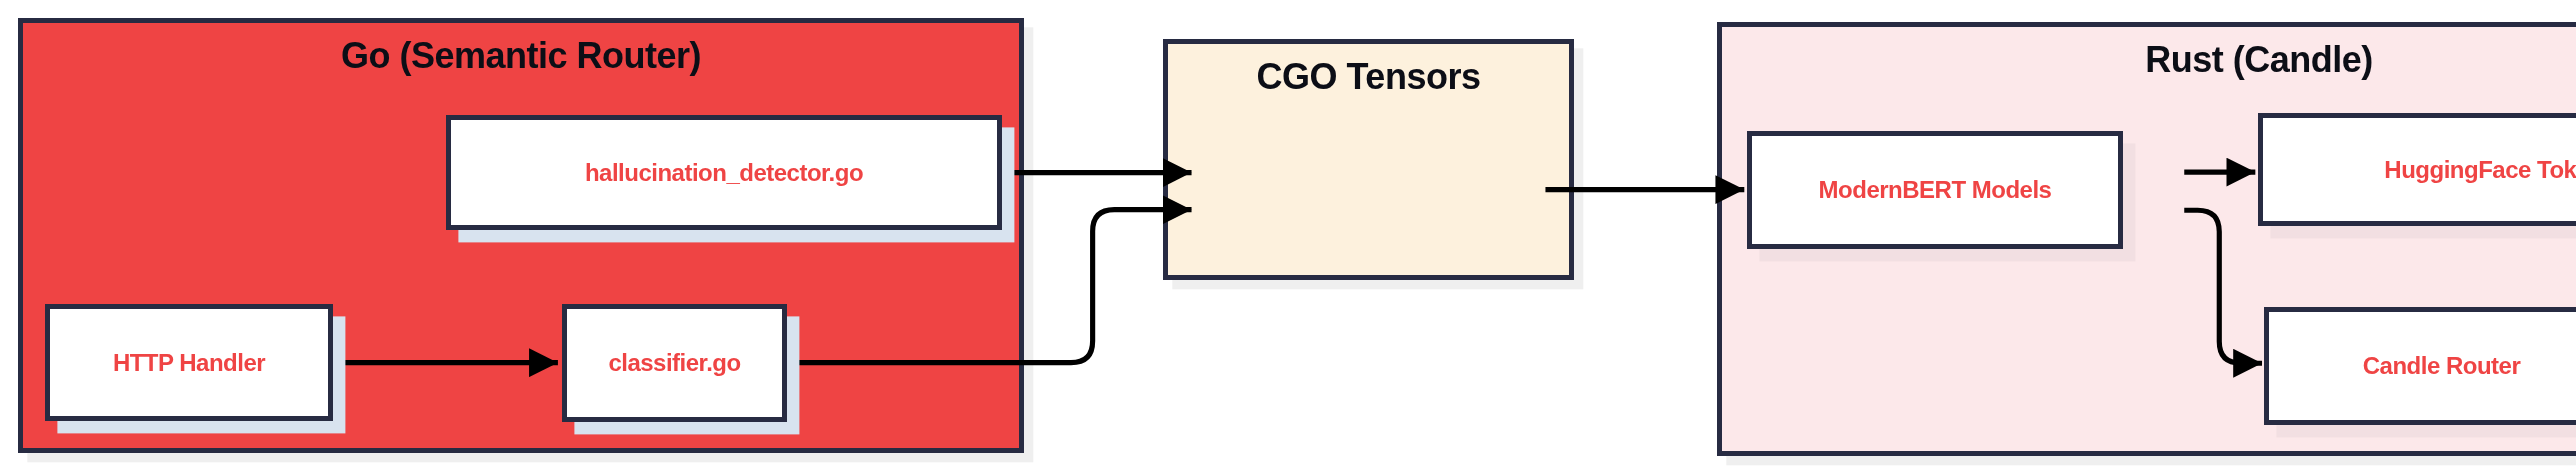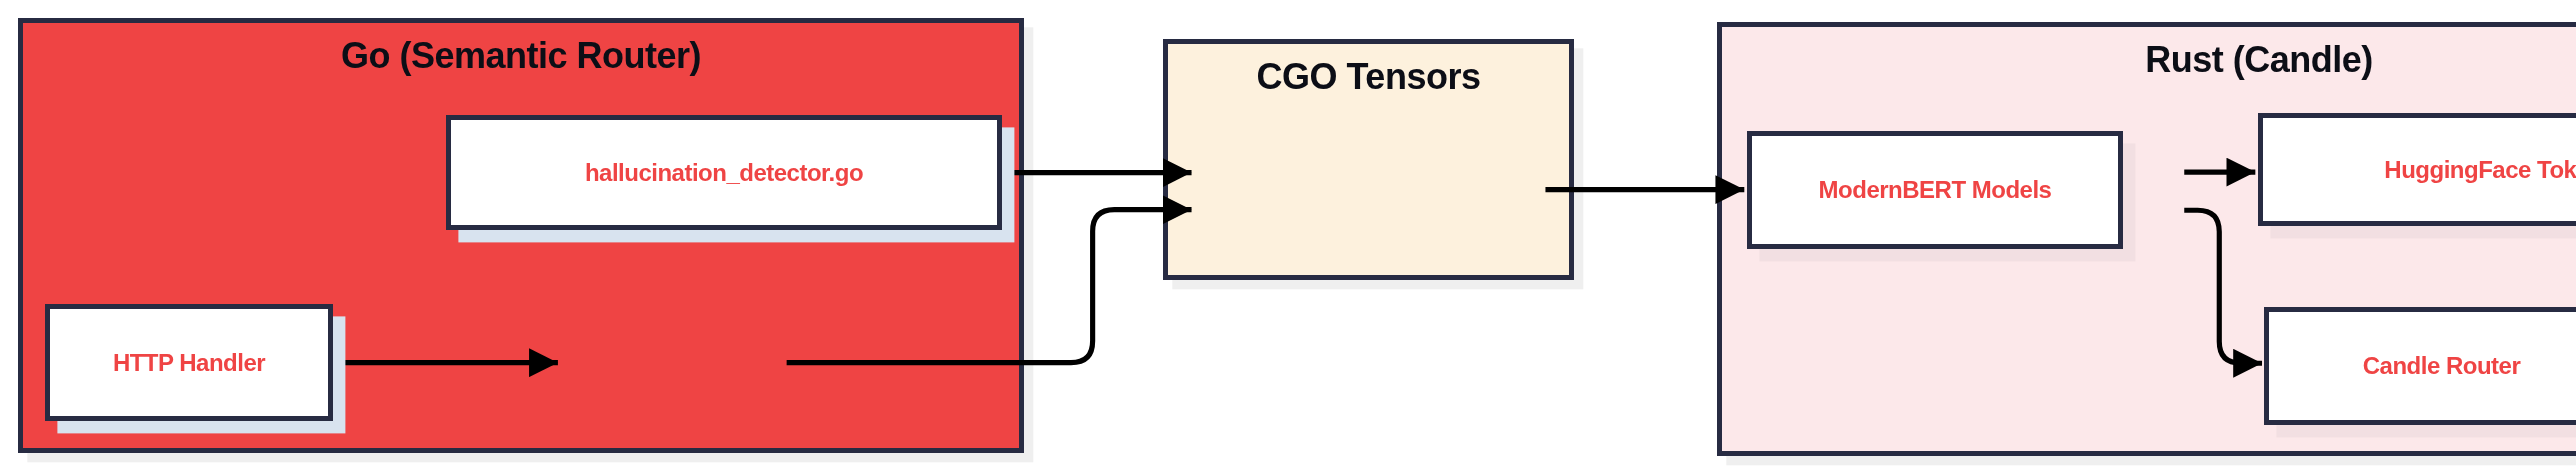--- a/index.html
+++ b/index.html
@@ -94,20 +94,23 @@
   </svg>
 
   <div class="node n-halluc shadow-blue">
     <span>hallucination_detector.go</span>
   </div>
 
   <div class="node n-http shadow-blue">
     <span>HTTP Handler</span>
   </div>
 
+  <div class="node n-classifier shadow-blue">
+    <span>classifier.go</span>
+  </div>
 
 
   <div class="node n-modernbert shadow-pink">
     <span>ModernBERT Models</span>
   </div>
 
   <div class="node n-hf shadow-pink">
     <span>HuggingFace Tokenizers</span>
   </div>
 

